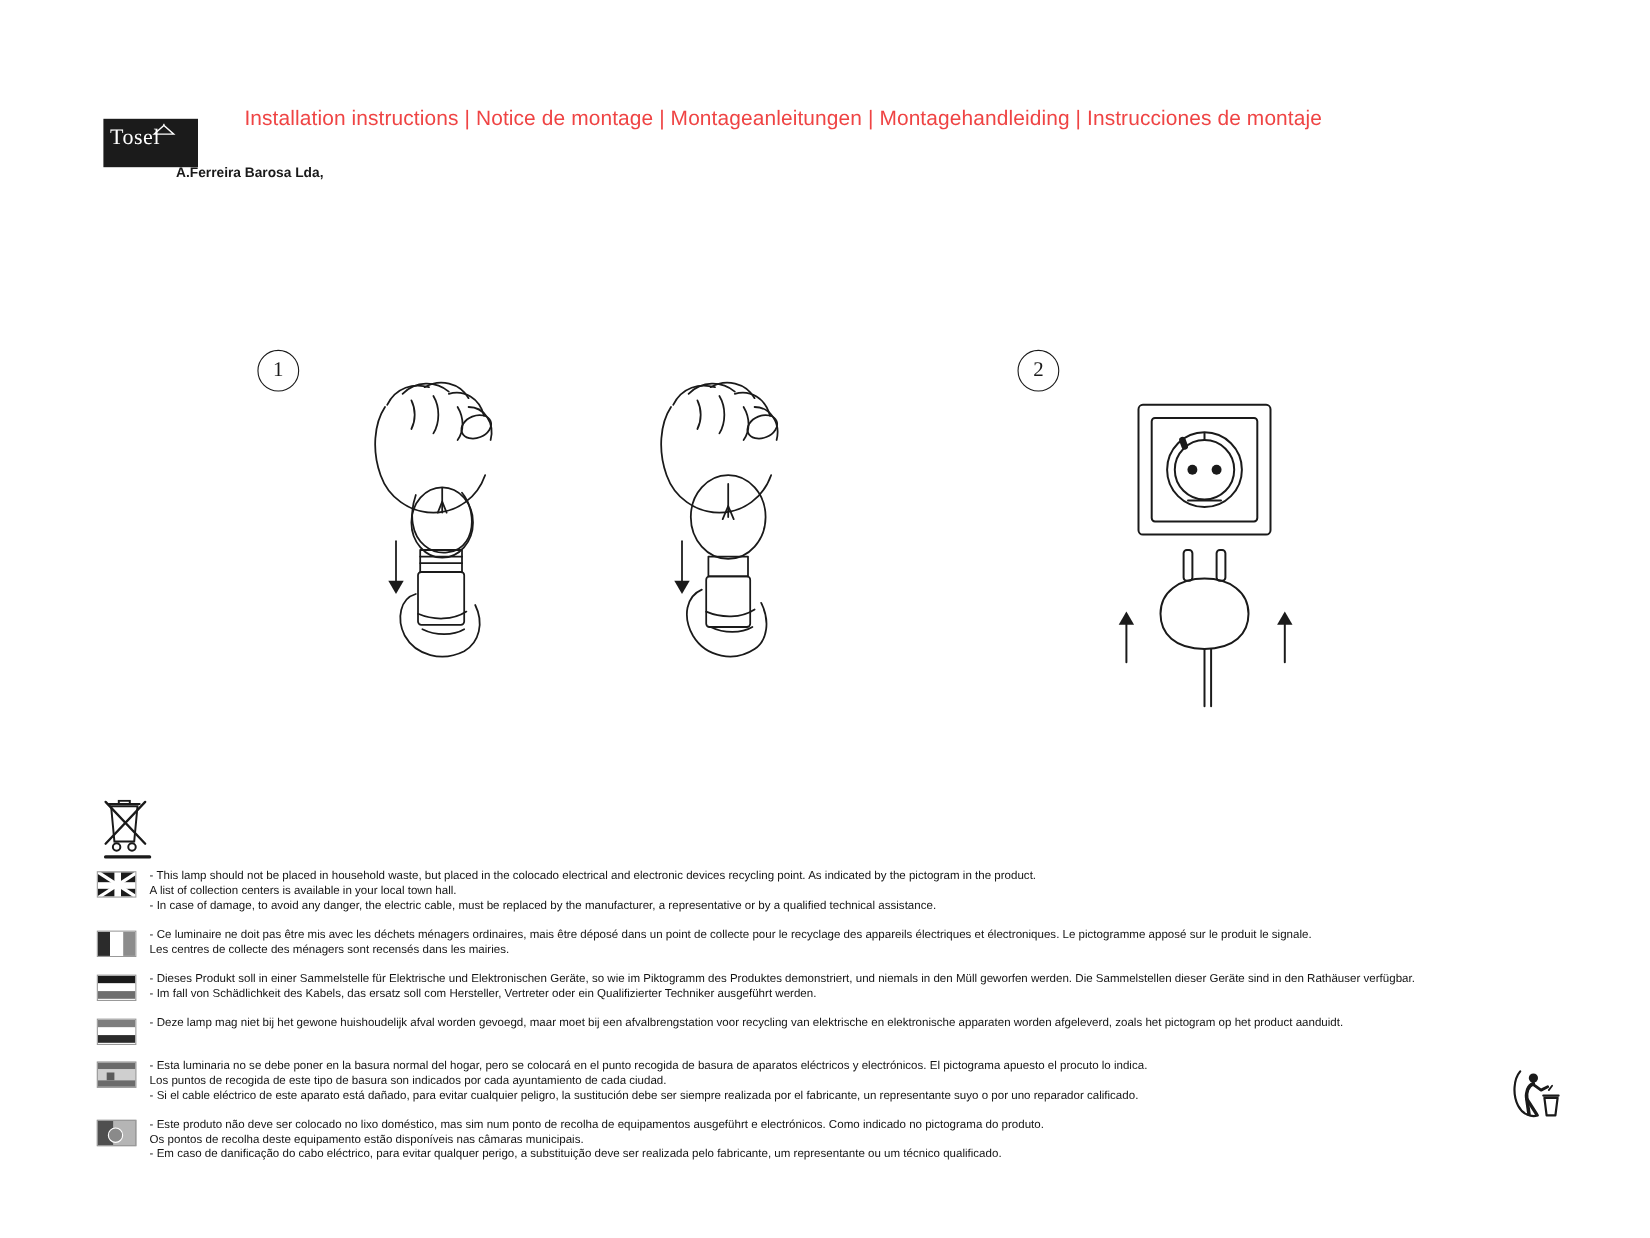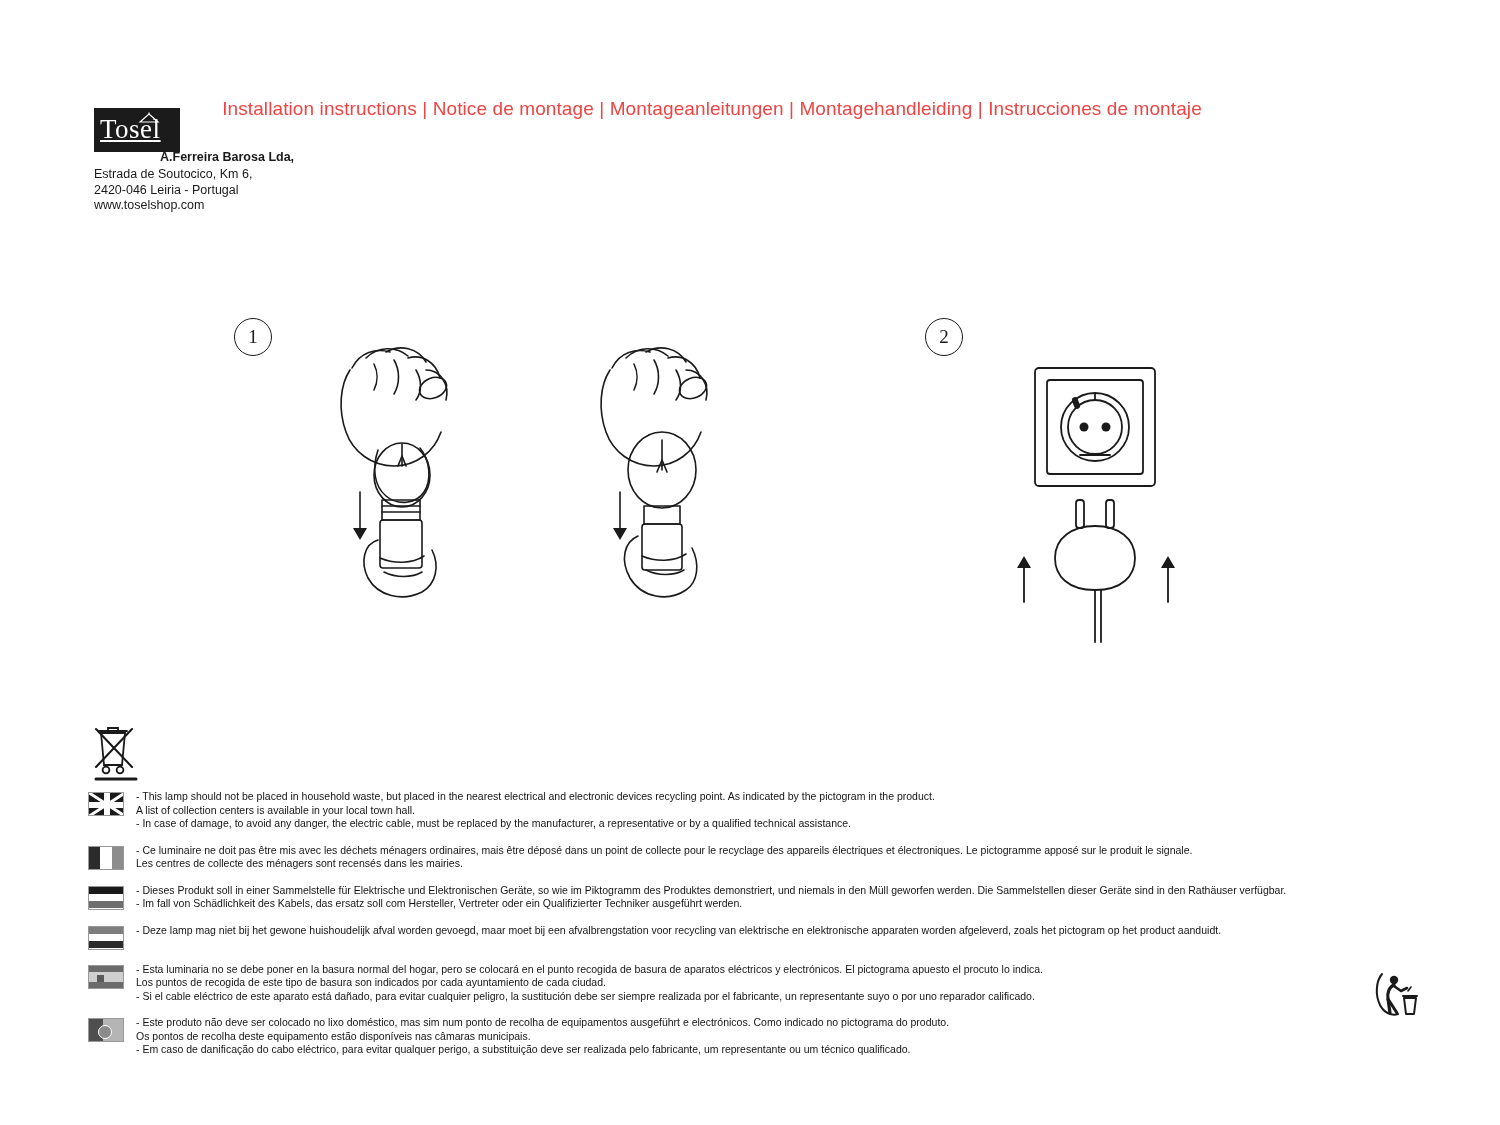--- a/index.html
+++ b/index.html
@@ -39,24 +39,23 @@
     width: 86px;
     height: 44px;
     background: #1b1b1b;
     position: relative;
   }
   #logo-text {
     position: absolute;
     left: 6px;
     top: 6px;
     color: #ffffff;
-    font-size: 27px;
+    font-size: 20px;
     font-family: "Liberation Serif", serif;
     letter-spacing: 0.5px;
-    text-decoration: underline;
   }
   #logo-lamp {
     position: absolute;
     left: 44px;
     top: 4px;
     width: 22px;
     height: 12px;
   }
   #company-name {
     position: absolute;
@@ -196,25 +195,20 @@
 
 <div id="brand-block">
   <div id="logo-box">
     <span id="logo-text">Tosel</span>
     <svg id="logo-lamp" viewBox="0 0 22 12">
       <path d="M2 10 L11 2 L20 10 Z" fill="none" stroke="#ffffff" stroke-width="1.2"></path>
       <line x1="11" y1="2" x2="11" y2="0.5" stroke="#ffffff" stroke-width="1.2"></line>
     </svg>
   </div>
   <div id="company-name">A.Ferreira Barosa Lda,</div>
-  <div id="addr-lines">
-    <div class="addr-line">Estrada de Soutocico, Km 6,</div>
-    <div class="addr-line">2420-046 Leiria - Portugal</div>
-    <div class="addr-line">www.toselshop.com</div>
-  </div>
 </div>
 
 <div id="step-1-circle" class="step-circle">1</div>
 <div id="step-2-circle" class="step-circle">2</div>
 
 <svg id="illus-bulb-a" class="illus" width="200" height="290" viewBox="0 0 200 290">
   <g fill="none" stroke="#1a1a1a" stroke-width="1.6" stroke-linecap="round" stroke-linejoin="round">
 
     <path d="M30 30 C20 45 18 70 26 92 C33 112 52 126 74 126 C96 126 114 112 121 92"></path>
     <path d="M32 28 C40 12 56 8 70 12"></path>
@@ -329,21 +323,21 @@
 
   <div class="notice-row">
     <div class="flag flag-uk">
       <span class="uk-bg"></span>
         <span class="uk-d1"></span>
         <span class="uk-d2"></span>
       <span class="uk-v"></span>
         <span class="uk-h"></span>
     </div>
     <div class="notice-text">
-      <div>- This lamp should not be placed in household waste, but placed in the nearest electrical and electronic devices recycling point. As indicated by the pictogram in the product.</div>
+      <div>- This lamp should not be placed in household waste, but placed in the colocado electrical and electronic devices recycling point. As indicated by the pictogram in the product.</div>
       <div>A list of collection centers is available in your local town hall.</div>
       <div>- In case of damage, to avoid any danger, the electric cable, must be replaced by the manufacturer, a representative or by a qualified technical assistance.</div>
     </div>
   </div>
 
   <div class="notice-row">
     <div class="flag flag-fr">
       <span class="s1"></span>
         <span class="s2"></span>
         <span class="s3"></span>

